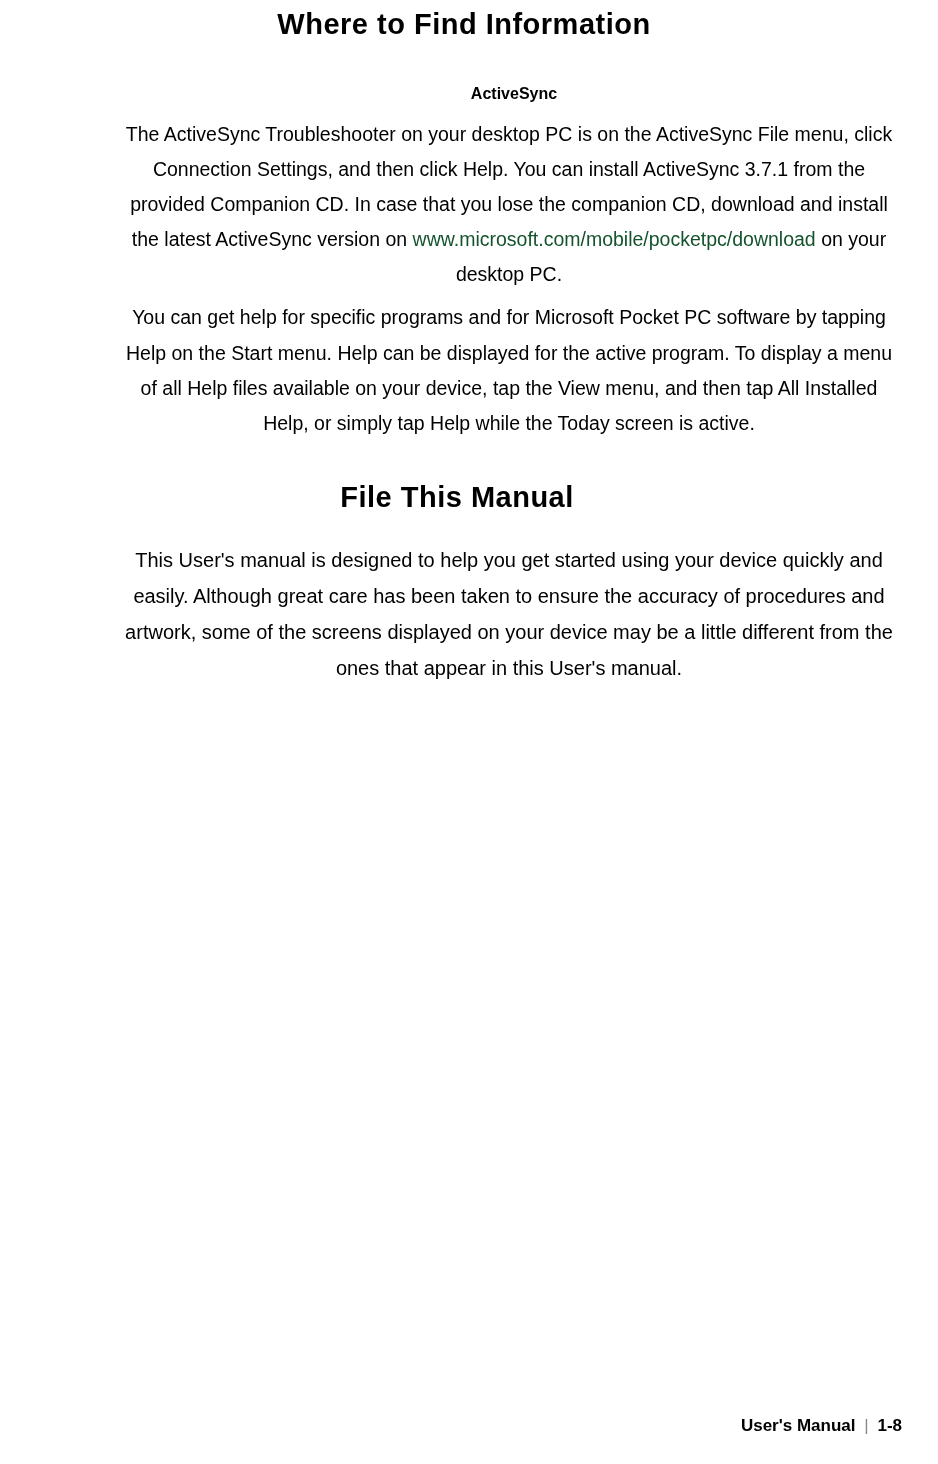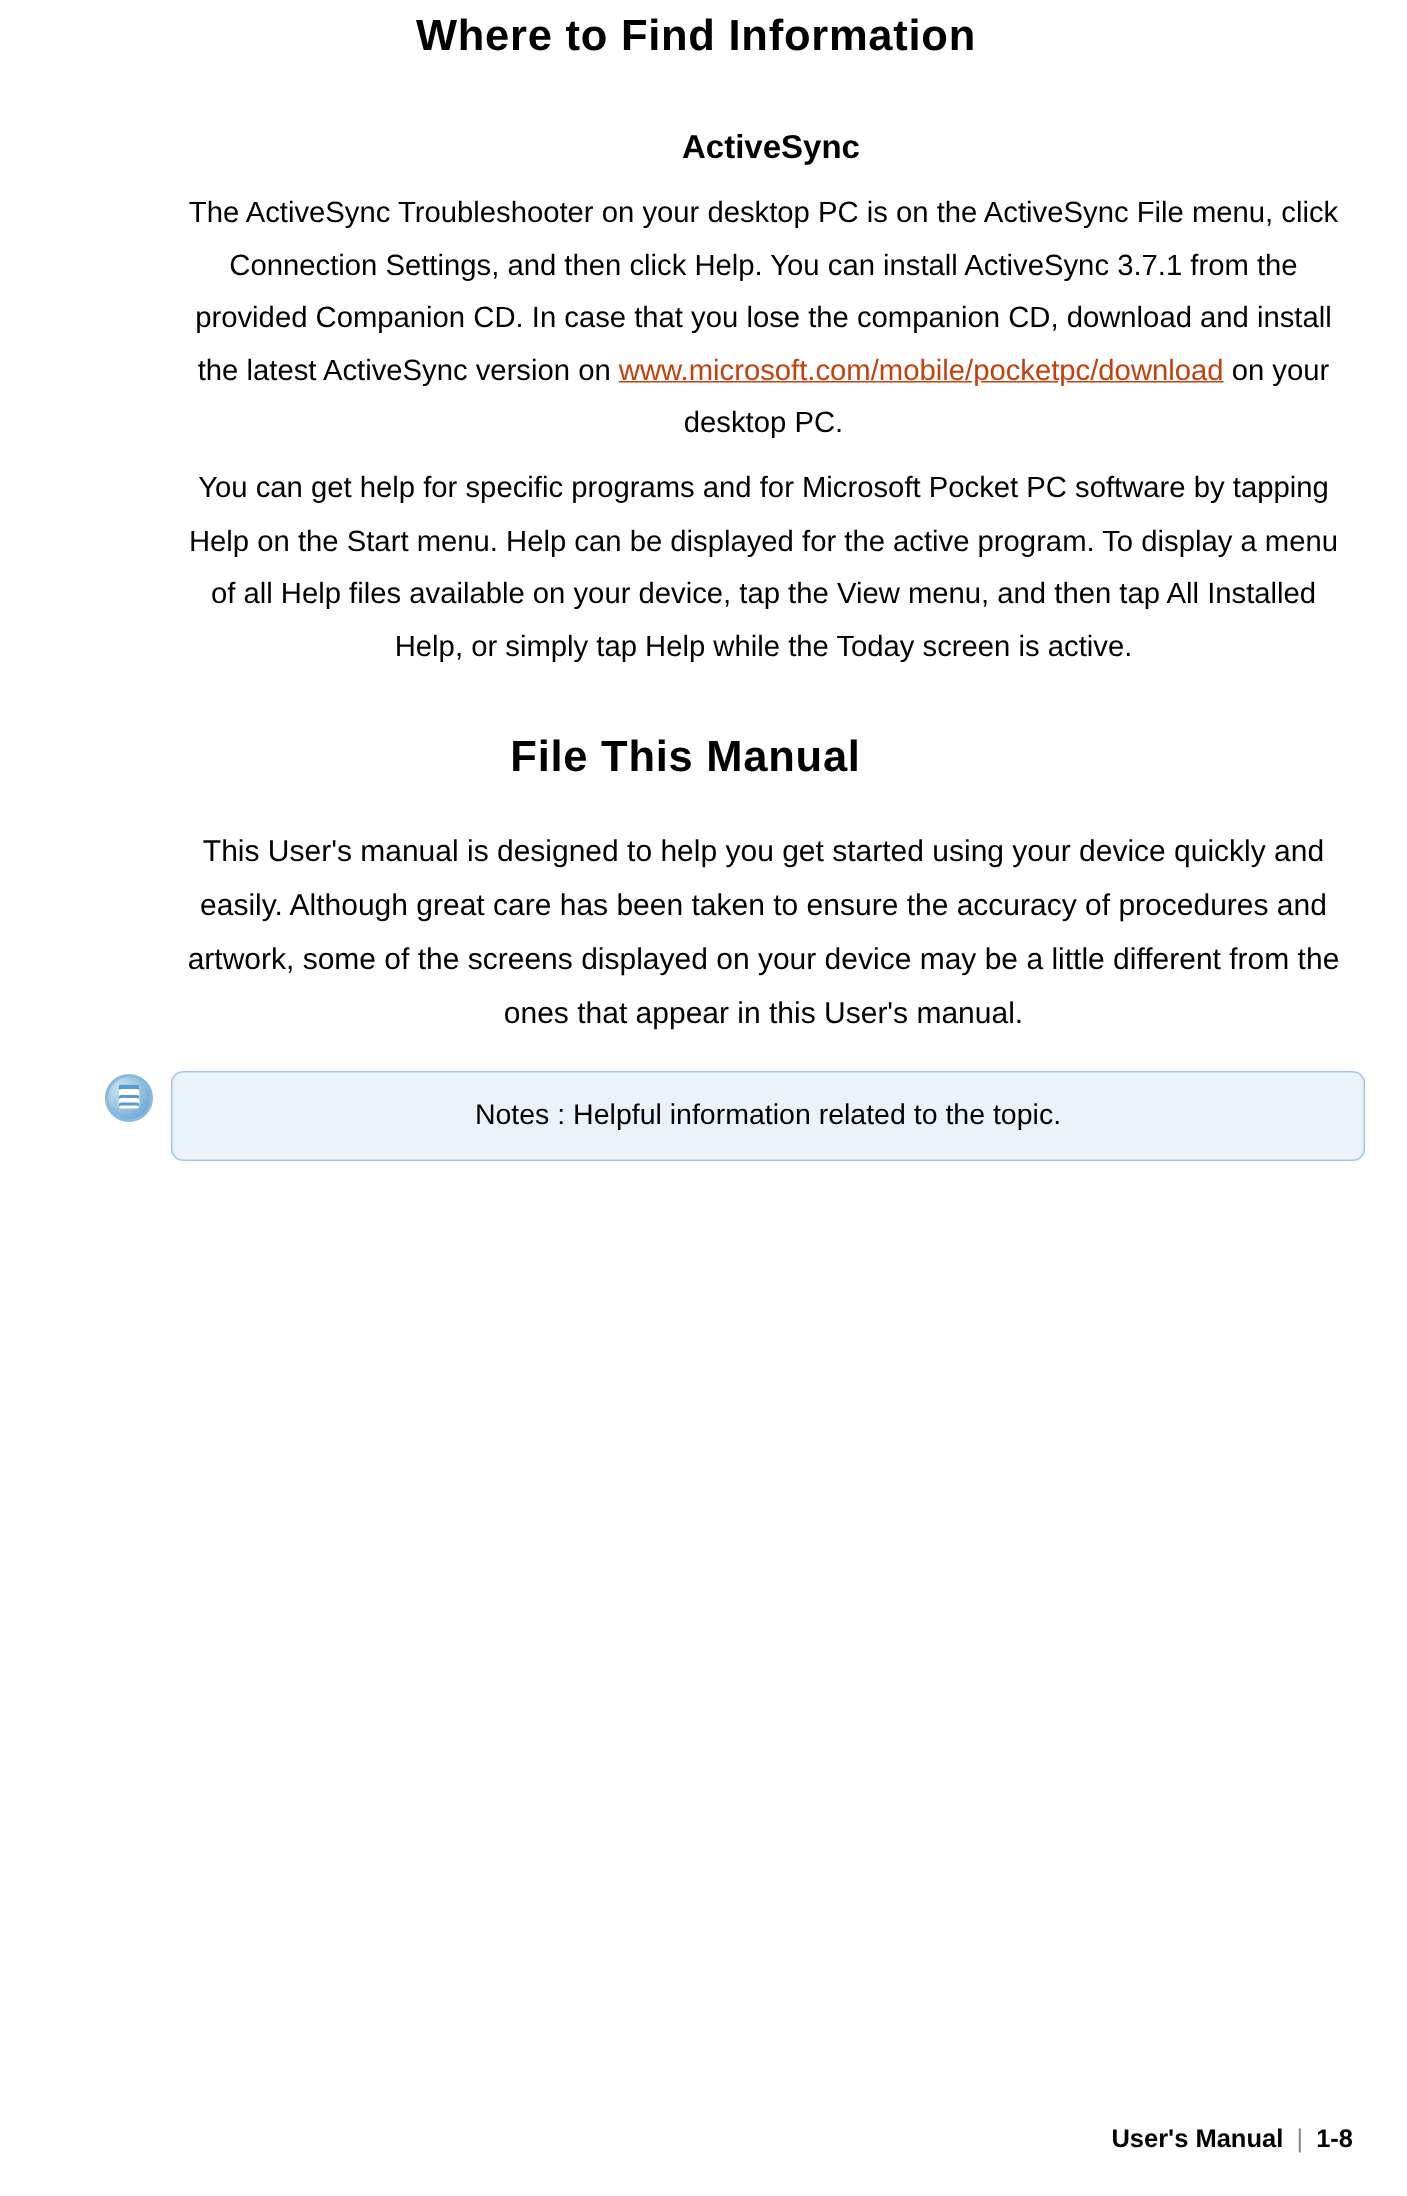--- a/index.html
+++ b/index.html
@@ -25,21 +25,21 @@
       padding: 8px 0 0 18px;
       letter-spacing: 0.5px;
     }
     .h2 {
       font-size: 29px;
       font-weight: 900;
       padding: 40px 0 0 4px;
       letter-spacing: 0.5px;
     }
     .h3 {
-      font-size: 22px;
+      font-size: 16px;
       font-weight: 900;
       padding: 44px 0 0 118px;
     }
     .para {
       font-size: 19.5px;
       line-height: 1.8;
       padding: 14px 0 0 118px;
       max-width: 900px;
     }
     .para-tight {
@@ -48,22 +48,21 @@
       padding: 8px 0 0 118px;
       max-width: 900px;
     }
     .para-space {
       font-size: 20px;
       line-height: 1.8;
       padding: 28px 0 0 118px;
       max-width: 900px;
     }
     .link {
-      text-decoration: underline;
-      color: #c2410c;
+      color: #14532d;
     }
     .bold {
       font-weight: normal;
     }
     .callout-wrap {
       margin: 20px 0 0 70px;
       display: flex;
       align-items: flex-start;
       gap: 12px;
       max-width: 840px;
@@ -149,26 +148,20 @@
 
   <div class="para-tight">
     <span>You can get help for specific programs and for Microsoft Pocket PC software by tapping </span><span class="bold">Help</span><span> on the </span><span class="bold">Start</span><span> menu. Help can be displayed for the active program. To display a menu of all Help files available on your device, tap the </span><span class="bold">View</span><span> menu, and then tap </span><span class="bold">All Installed Help</span><span>, or simply tap </span><span class="bold">Help</span><span> while the Today screen is active.</span>
   </div>
 
   <div class="h2">File This Manual</div>
 
   <div class="para-space">This User's manual is designed to help you get started using your device quickly and easily. Although great care has been taken to ensure the accuracy of procedures and artwork, some of the screens displayed on your device may be a little different from the ones that appear in this User's manual.</div>
 
 
-  <div class="callout-wrap">
-    <div class="callout-icon icon-notes"></div>
-    <div class="callout-box box-notes">
-      <span>Notes : Helpful information related to the topic.</span>
-    </div>
-  </div>
 
 </div>
 
 <div class="footer">
   <span>User's Manual</span>
   <span class="footer-sep">|</span>
   <span>1-8</span>
 </div>
 
 </body></html>

